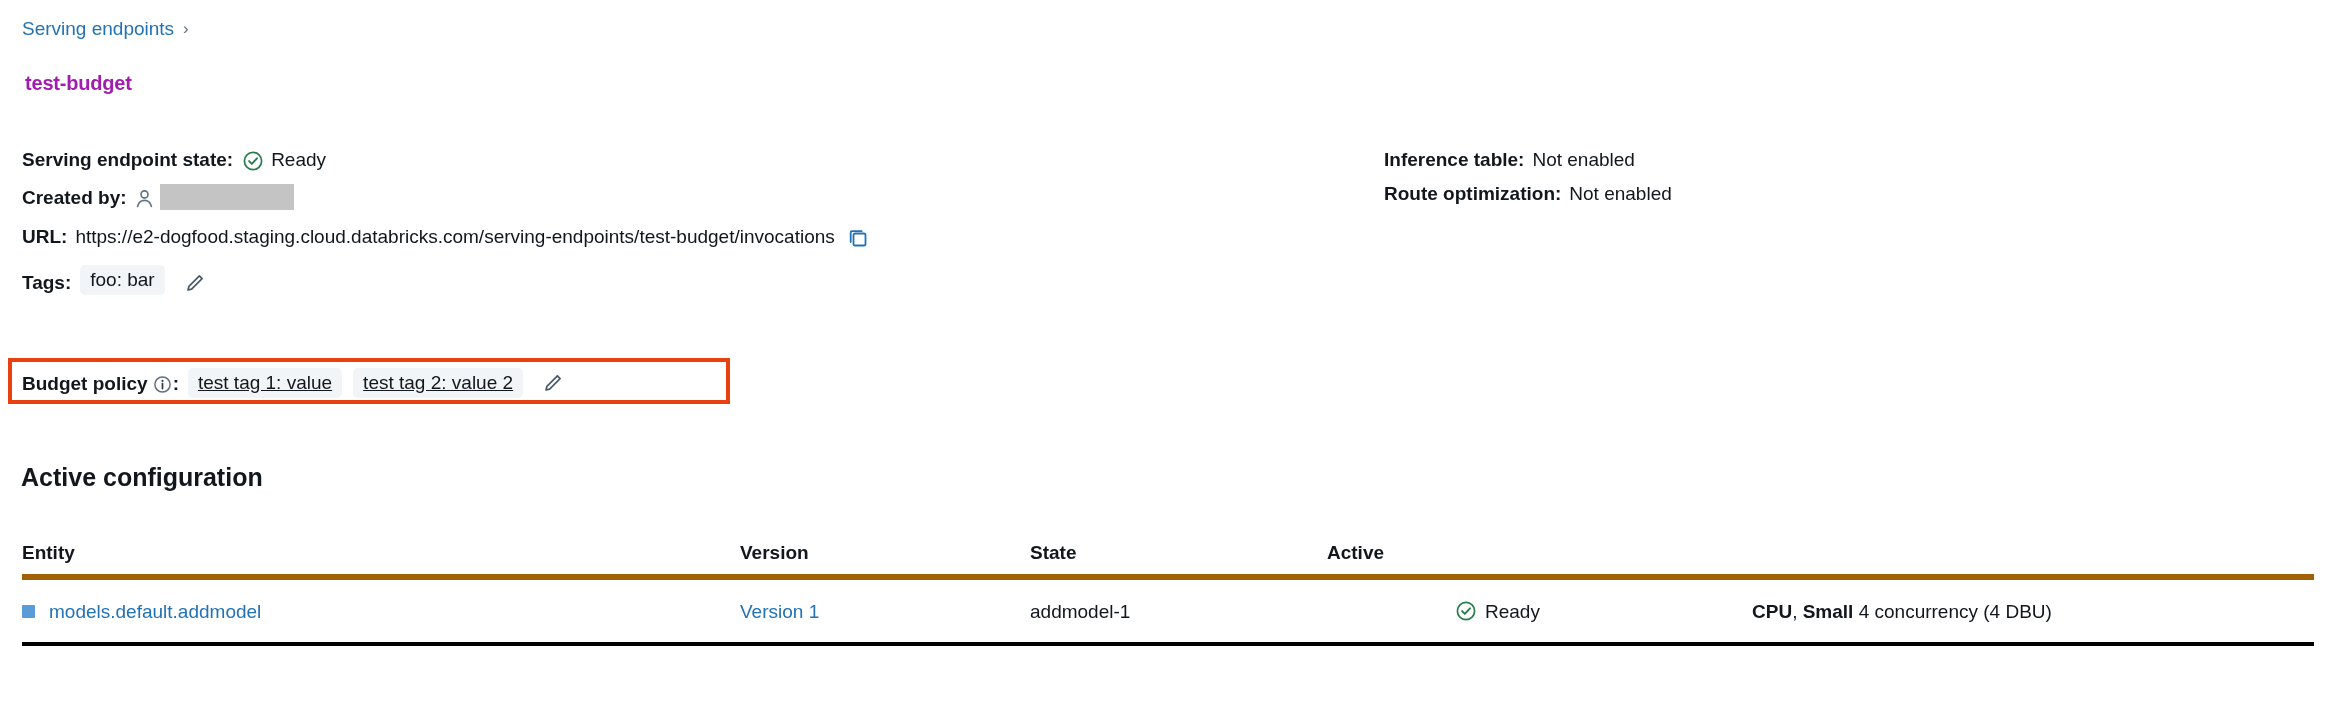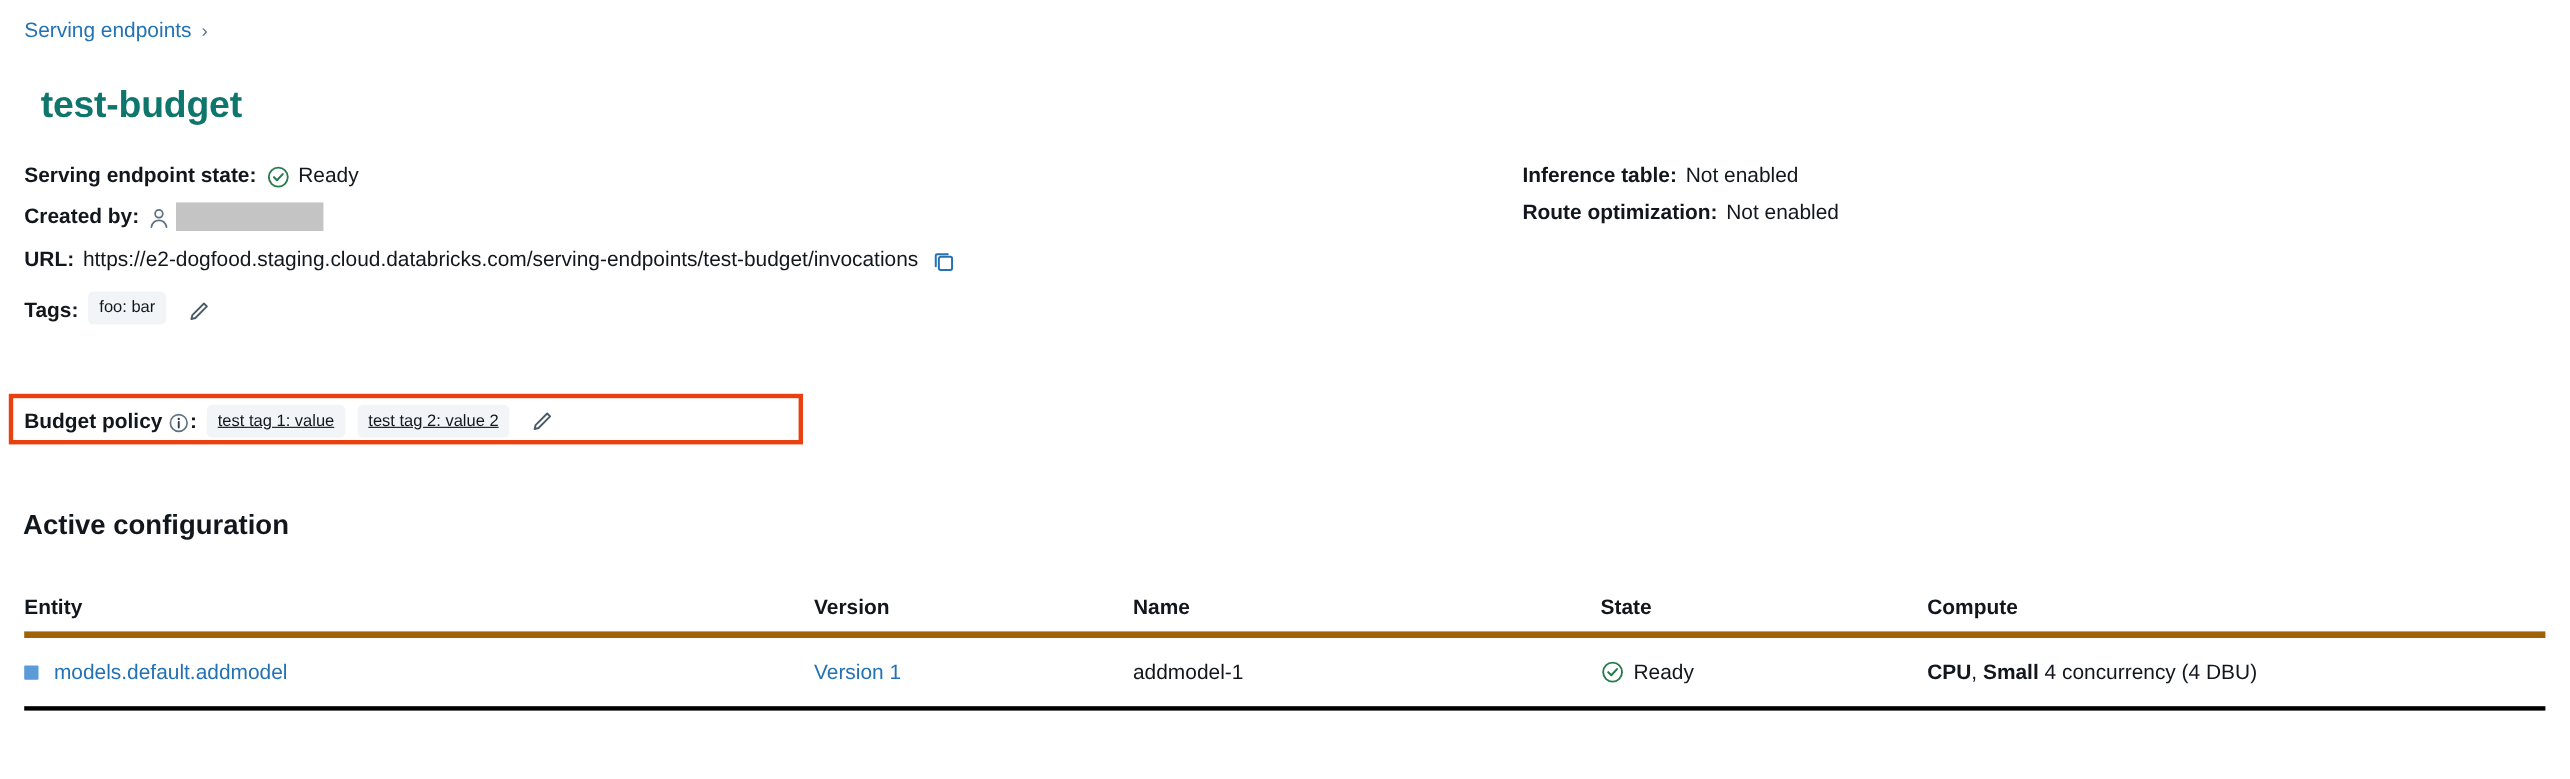--- a/index.html
+++ b/index.html
@@ -41,26 +41,26 @@
   .breadcrumb-sep {
     color: #5F7281;
     font-size: 17px;
   }
 
   
   .page-title {
     position: absolute;
     left: 21px;
     top: 60px;
-    margin: 16px;
-    font-size: 34px;
+    margin: 4px;
+    font-size: 20px;
     line-height: 38px;
     font-weight: 700;
     letter-spacing: -0.2px;
-    color: #0f766e;
+    color: #a21caf;
   }
 
   
   .meta {
     position: absolute;
     left: 22px;
     top: 147px;
     width: 2290px;
   }
   .meta-row {
@@ -122,21 +122,21 @@
   }
   .info-icon svg { display: block; }
 
   
   .chip {
     display: inline-flex;
     align-items: center;
     background: #F2F5F7;
     border-radius: 5px;
     padding: 3px 10px;
-    font-size: 15px;
+    font-size: 19px;
     line-height: 24px;
     color: #11171C;
     white-space: nowrap;
   }
   .row-tags .chip { margin-left: 9px; }
   .policy-chips { display: inline-flex; gap: 11px; margin-left: 9px; text-decoration: underline; }
 
   
   .highlight-box {
     position: absolute;
@@ -308,23 +308,22 @@
     </div>
   </div>
 
   <h2 class="section-title">Active configuration</h2>
 
   <div class="table">
 
     <div class="table-row table-head">
       <div class="col-entity">Entity</div>
       <div class="col-version">Version</div>
-      <div class="col-name">Name</div>
       <div class="col-state">State</div>
-      <div class="col-compute">Compute</div>
+      <div class="col-compute">Active</div>
     </div>
 
     <div class="table-row table-body-row">
       <div class="col-entity">
         <span class="entity-square"></span>
         <a class="link">models.default.addmodel</a>
       </div>
       <div class="col-version">
         <a class="link">Version 1</a>
       </div>

